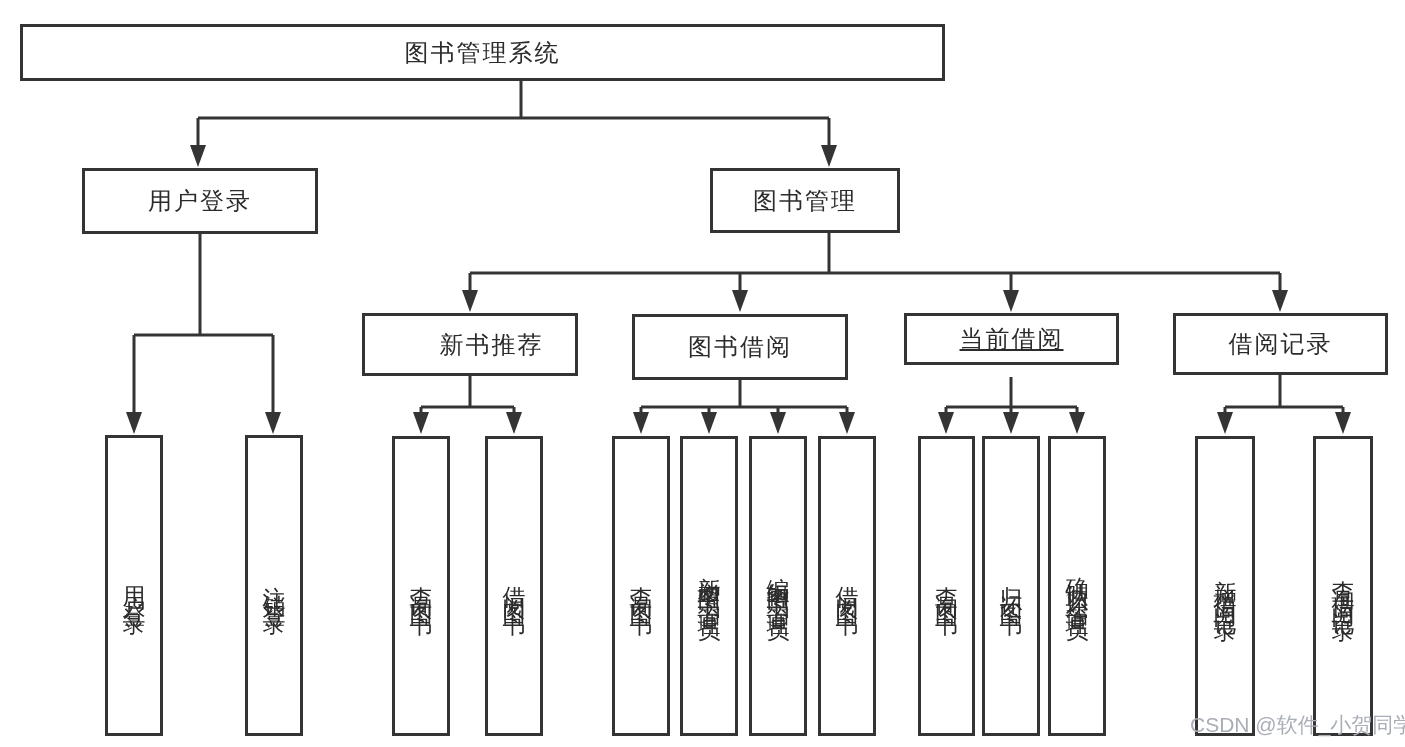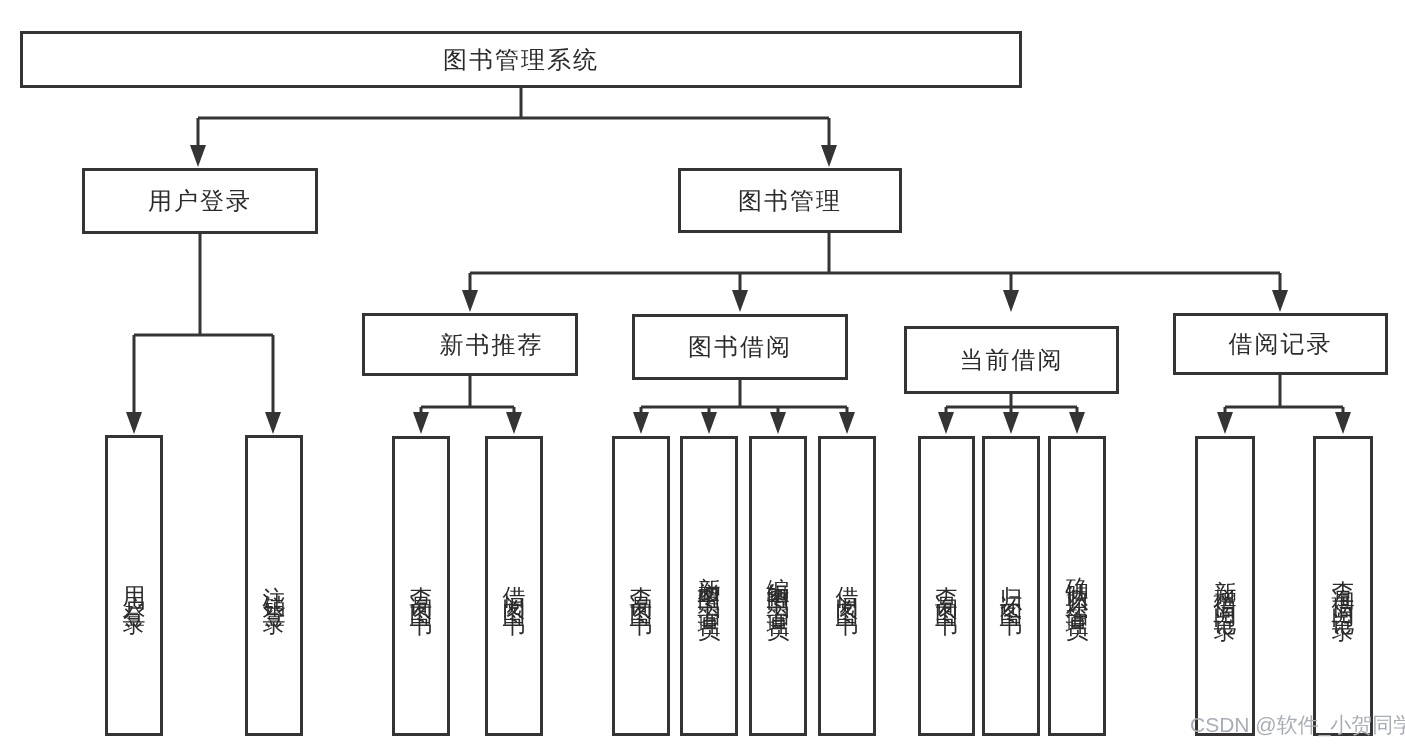--- a/index.html
+++ b/index.html
@@ -90,28 +90,28 @@
       <polygon points="770,412 786,412 778,434"></polygon>
       <polygon points="839,412 855,412 847,434"></polygon>
       <polygon points="938,412 954,412 946,434"></polygon>
       <polygon points="1003,412 1019,412 1011,434"></polygon>
       <polygon points="1069,412 1085,412 1077,434"></polygon>
       <polygon points="1217,412 1233,412 1225,434"></polygon>
       <polygon points="1335,412 1351,412 1343,434"></polygon>
     </g>
   </svg>
 
-  <div class="node hbox" style="left:20px; top:31px; width:1002px; height:57px;text-align:center;">图书管理系统</div>
+  <div class="node hbox" style="left:20px; top:24px; width:925px; height:57px;text-align:center;">图书管理系统</div>
 
   <div class="node hbox" style="left:82px; top:168px; width:236px; height:66px;">用户登录</div>
-  <div class="node hbox" style="left:678px; top:168px; width:224px; height:65px;">图书管理</div>
+  <div class="node hbox" style="left:710px; top:168px; width:190px; height:65px;">图书管理</div>
 
   <div class="node hbox" style="left:362px; top:313px; width:216px; height:63px;padding-left:43px;">新书推荐</div>
   <div class="node hbox" style="left:632px; top:314px; width:216px; height:66px;">图书借阅</div>
-  <div class="node hbox" style="left:904px; top:326px; width:215px; height:68px;">当前借阅</div>
+  <div class="node hbox" style="left:904px; top:313px; width:215px; height:52px;text-decoration:underline;">当前借阅</div>
   <div class="node hbox" style="left:1173px; top:313px; width:215px; height:62px;">借阅记录</div>
 
   <div class="node vbox" style="left:105px; top:435px; width:58px; height:301px;">
     <span>用户登录</span>
   </div>
   <div class="node vbox" style="left:245px; top:435px; width:58px; height:301px;">
     <span>注销登录</span>
   </div>
 
   <div class="node vbox" style="left:392px; top:436px; width:58px; height:300px;">

